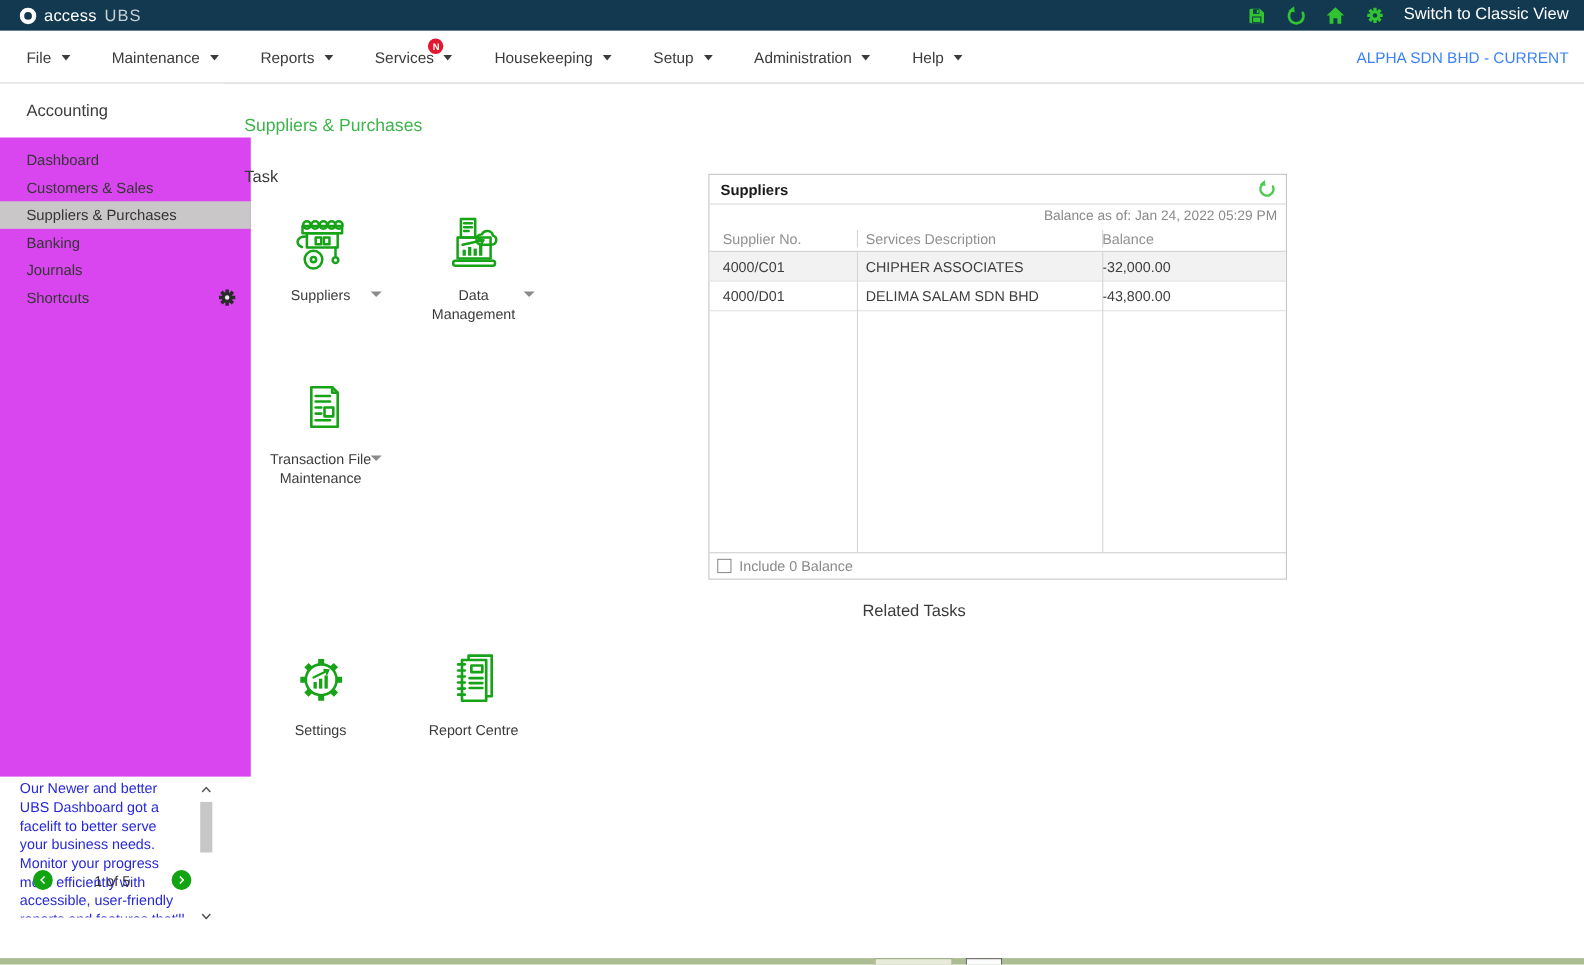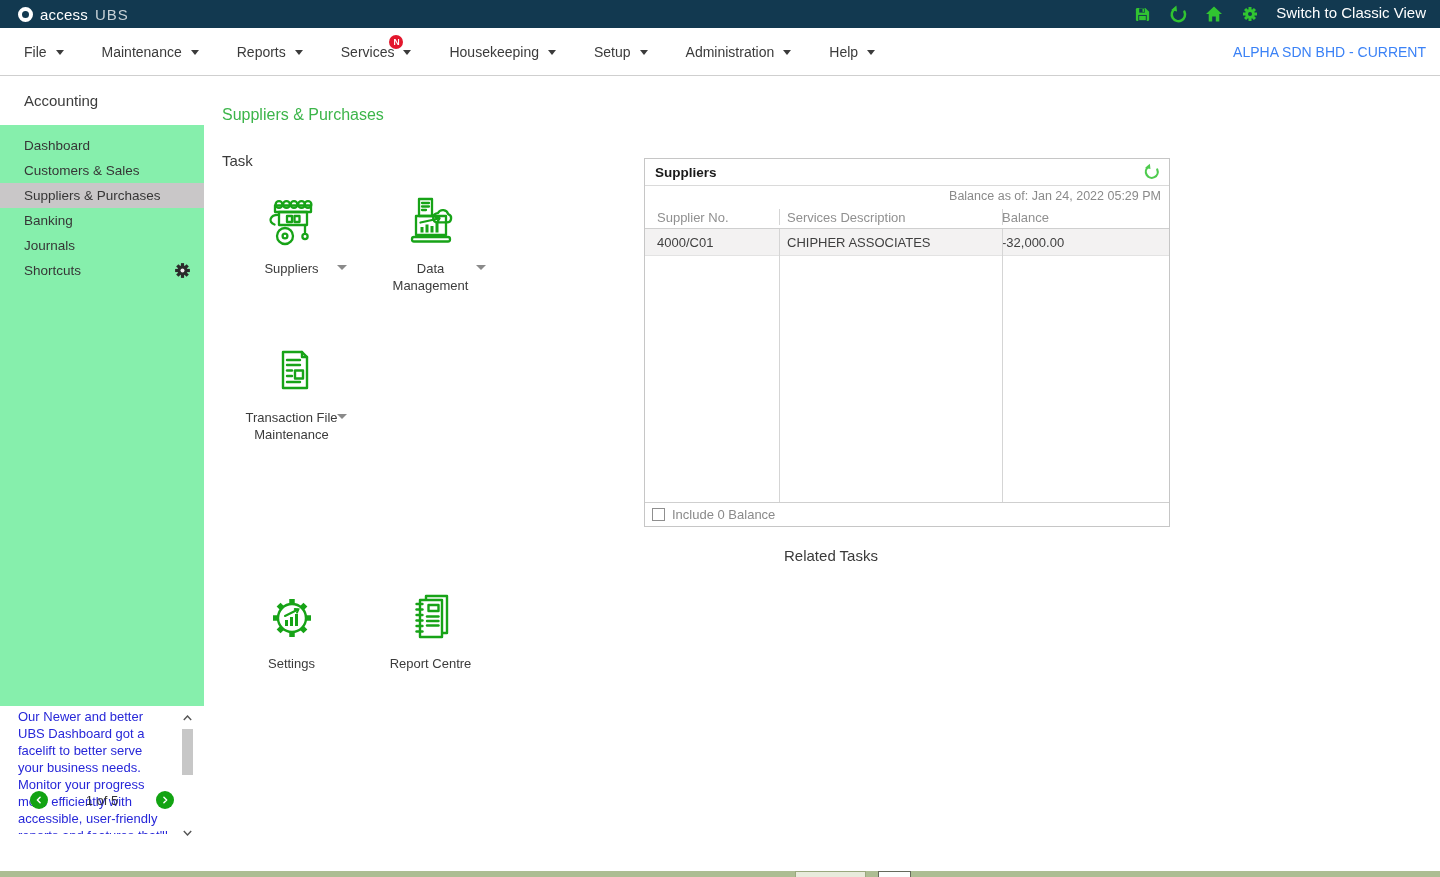--- a/index.html
+++ b/index.html
@@ -29,21 +29,21 @@
   .caret { width:0; height:0; border-left:4.5px solid transparent; border-right:4.5px solid transparent;
     border-top:5px solid #3b3b3b; margin-top:2px; }
   .menu-badge { position:absolute; top:-9px; right:8px; width:14px; height:14px; border-radius:50%;
     background:#e3172d; color:#fff; font-size:8.5px; font-weight:bold;
     display:flex; align-items:center; justify-content:center; }
   .company { font-size:14px; color:#3b82f6; padding-right:2px; }
 
   
   .sidebar { position:absolute; top:76px; left:0; width:204px; height:795px; background:#fff; }
   .side-title { padding:16px 0 0 24px; font-size:15px; color:#3c3c3c; }
-  .nav-panel { margin-top:16px; width:204px; height:581px; background:#86efac; padding-top:8px; }
+  .nav-panel { margin-top:16px; width:228px; height:581px; background:#d946ef; padding-top:8px; }
   .nav-item { height:25px; display:flex; align-items:center; padding-left:24px;
     font-size:13.5px; color:#363636; cursor:pointer; }
   .nav-item.selected { background:#c9c7c8; }
   .nav-item.with-gear { justify-content:space-between; padding-right:12px;gap:31px; }
 
   .notification { position:absolute; top:632px; left:0; width:204px; }
   .notif-text { margin-left:18px; width:152px; height:126px; overflow:hidden;
     font-size:13px; line-height:17px; color:#2727d8; }
   .scrollbar { position:absolute; top:2px; right:8px; width:17px; height:130px; }
   .sb-arrow { width:17px; height:15px; display:flex; align-items:center; justify-content:center; cursor:pointer; }
@@ -402,20 +402,25 @@
       <span class="v-line v2" style="top:3px;bottom:3px;"></span>
     </div>
     <div class="panel-body">
       <span class="v-line v1"></span>
       <span class="v-line v2"></span>
       <div class="t-row alt">
         <span class="c1">4000/C01</span>
         <span class="c2">CHIPHER ASSOCIATES</span>
         <span class="c3">-32,000.00</span>
       </div>
+      <div class="t-row">
+        <span class="c1">4000/D01</span>
+        <span class="c2">DELIMA SALAM SDN BHD</span>
+        <span class="c3">-43,800.00</span>
+      </div>
     </div>
     <div class="panel-footer">
       <span class="checkbox"></span>
       <span class="footer-label">Include 0 Balance</span>
     </div>
   </section>
 
   <div class="sliver">
     <span class="sliver-box1"></span>
     <span class="sliver-box2"></span>

